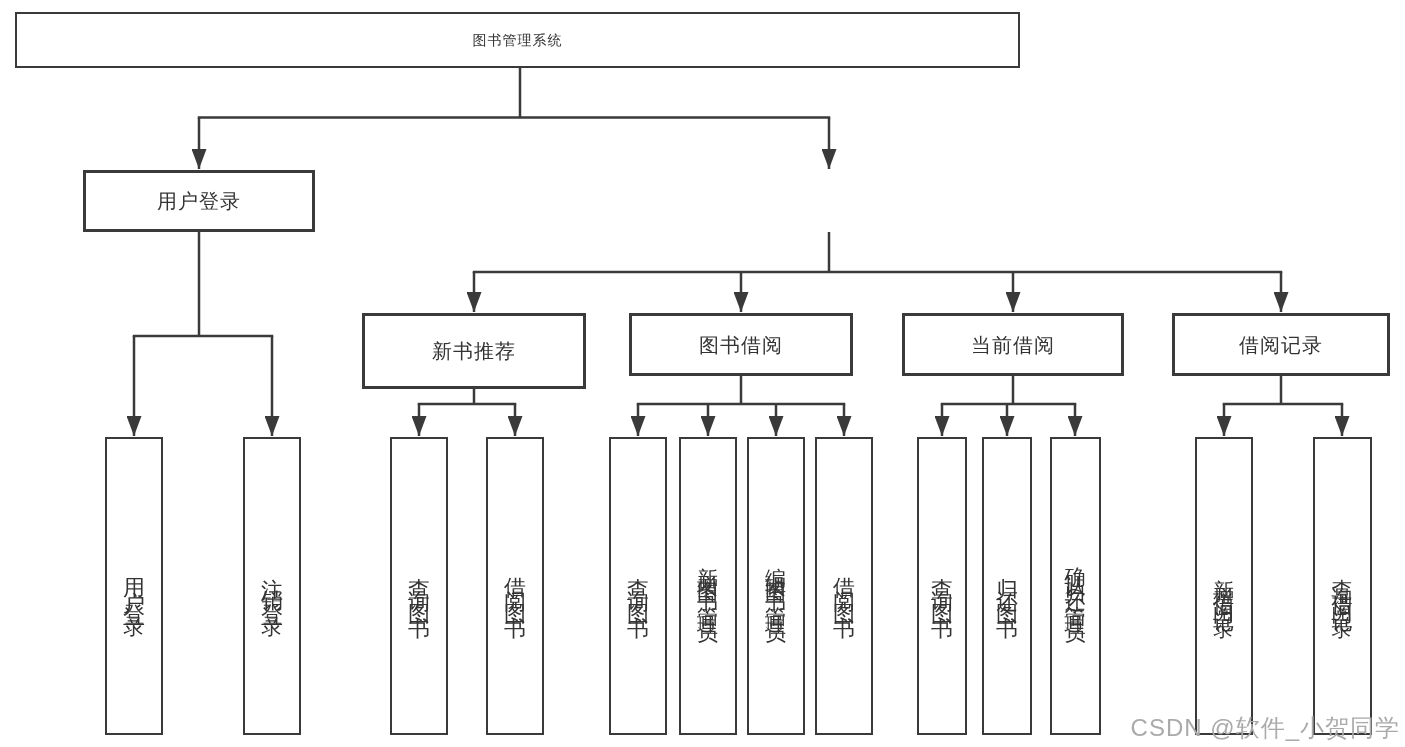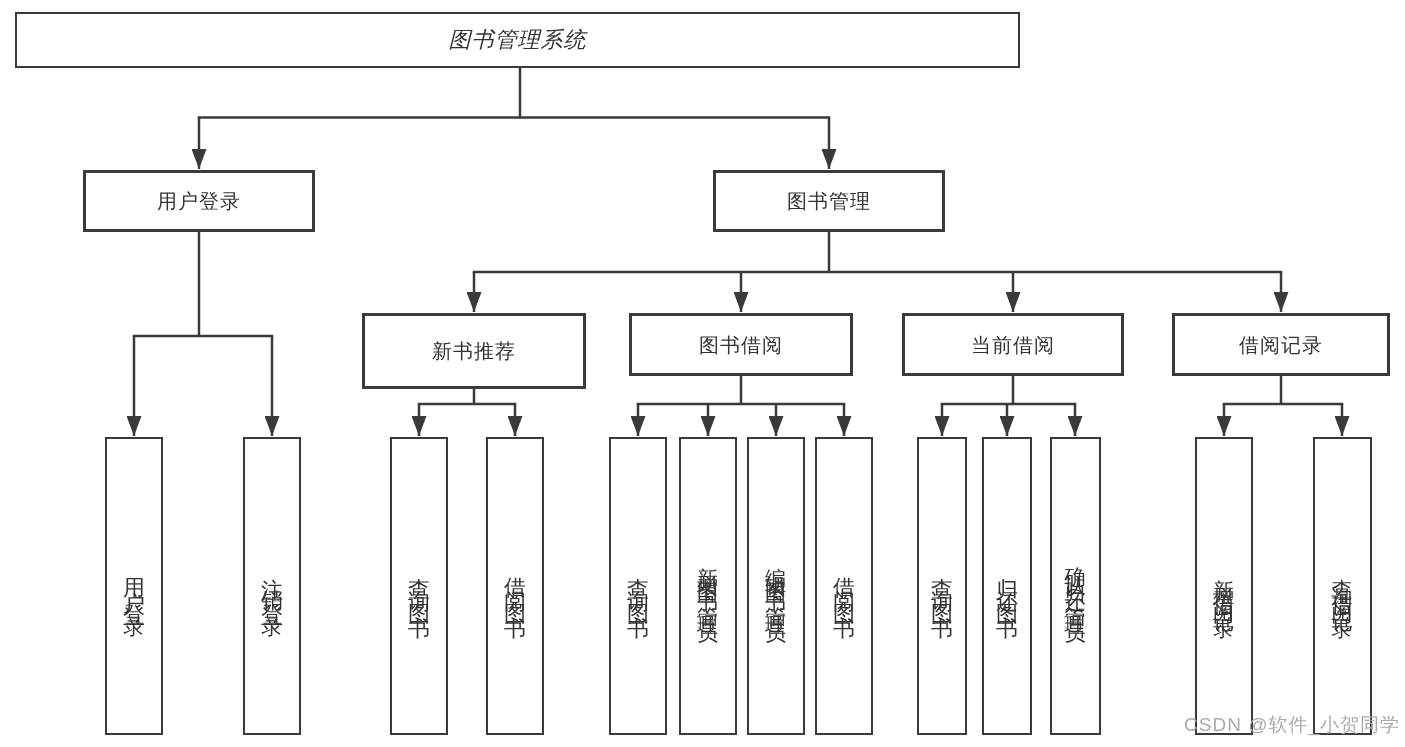--- a/index.html
+++ b/index.html
@@ -20,38 +20,38 @@
   #wires path{stroke:var(--line);stroke-width:2.5;fill:none;}
   #wires .ah{fill:var(--line);stroke:none;}
   .box{
     position:absolute;
     box-sizing:border-box;
     background:#ffffff;
     border:2px solid var(--line);
     display:flex;align-items:center;justify-content:center;
   }
   .box.mid{border-width:3px;}
-  .box.root span{font-size:22px;letter-spacing:1px;font-style:italic;}
+  .box.root span{font-size:14px;letter-spacing:1px;}
   .box.mid span{font-size:20px;letter-spacing:1px;}
   .box span{color:var(--text);line-height:1;}
   .leaf .v{
     writing-mode:vertical-rl;
     line-height:1;
     font-size:22px;
     letter-spacing:13px;
     white-space:nowrap;
   }
   .leaf .v.long{
     font-size:21px;
     letter-spacing:8px;
   }
   #watermark{
     position:absolute;
     top:712px;right:5px;
-    font-size:19px;
+    font-size:24px;
     color:var(--watermark);
     letter-spacing:1px;
     z-index:5;
     white-space:nowrap;
   }
 </style>
 </head>
 <body>
 
 <div id="stage">
@@ -118,23 +118,20 @@
     </g>
   </svg>
 
   <div class="box root" style="left:15px;top:12px;width:1005px;height:56px">
     <span>图书管理系统</span>
   </div>
 
   <div class="box mid" style="left:83px;top:170px;width:232px;height:62px">
     <span>用户登录</span>
   </div>
-  <div class="box mid" style="left:713px;top:170px;width:232px;height:62px">
-    <span>图书管理</span>
-  </div>
 
   <div class="box mid" style="left:362px;top:313px;width:224px;height:76px">
     <span>新书推荐</span>
   </div>
   <div class="box mid" style="left:902px;top:313px;width:222px;height:63px">
     <span>当前借阅</span>
   </div>
   <div class="box mid" style="left:629px;top:313px;width:224px;height:63px">
     <span>图书借阅</span>
   </div>

